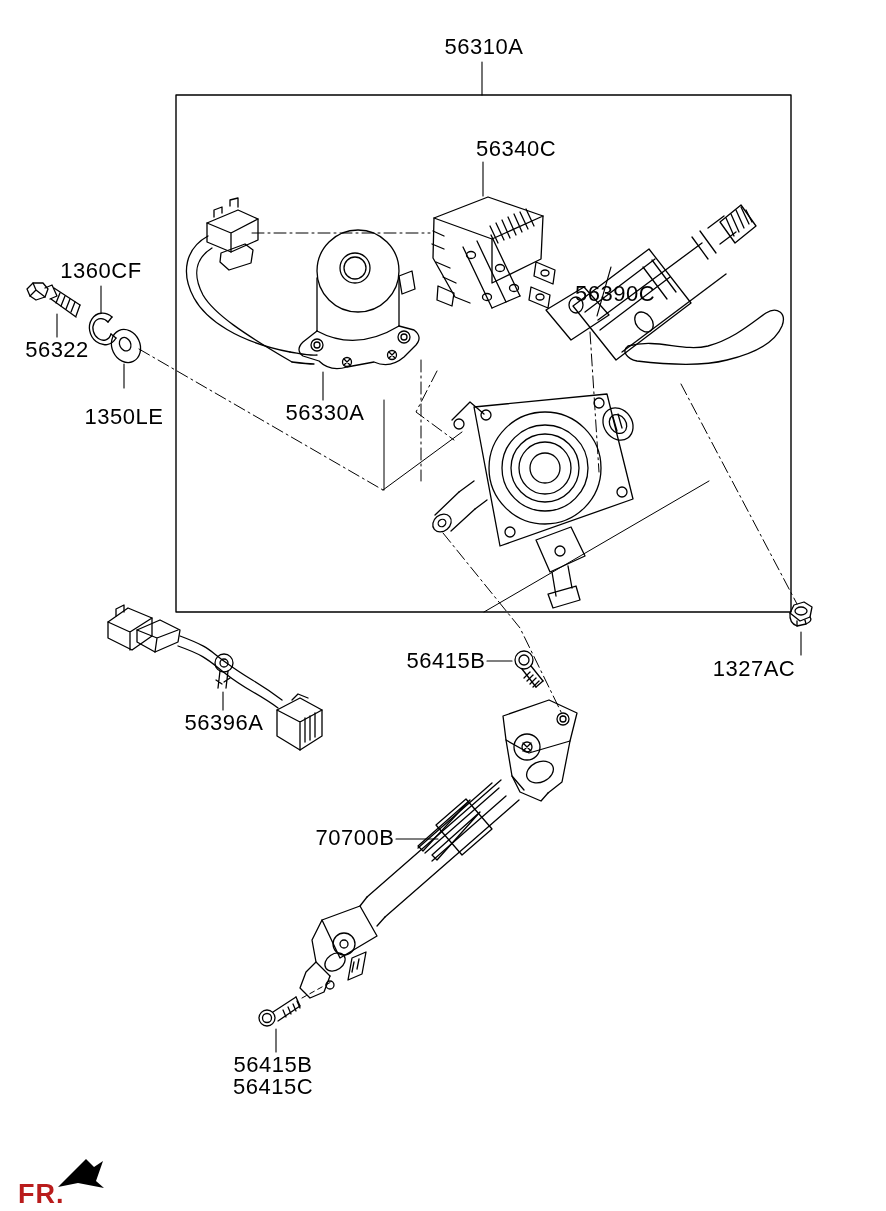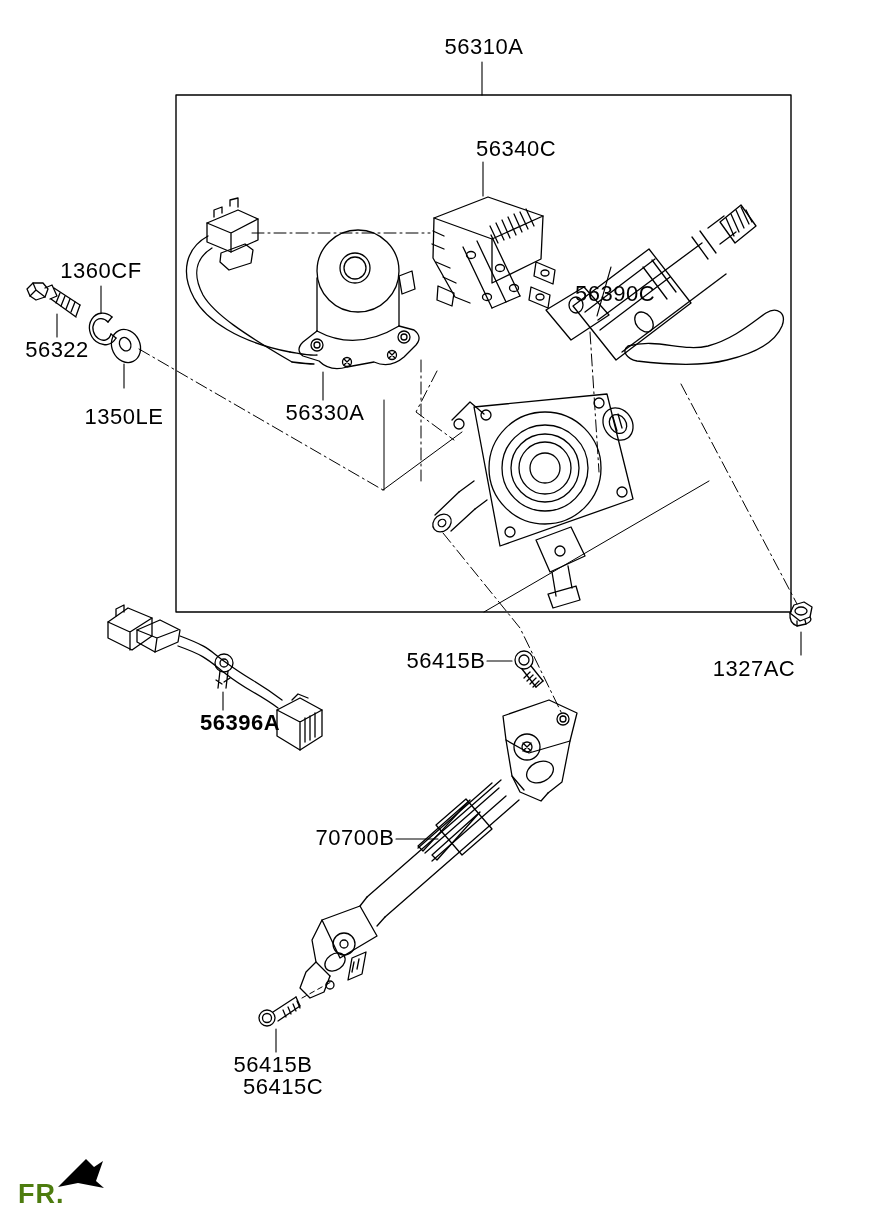--- a/index.html
+++ b/index.html
@@ -17,21 +17,21 @@
     font-size:22px;
     line-height:1;
     color:#000;
     white-space:nowrap;
     letter-spacing:0.5px;
   }
   .fr-label{
     position:absolute;
     font-size:27px;
     font-weight:bold;
-    color:#4d7c0f;
+    color:#b91c1c;
     letter-spacing:1px;
   }
 </style>
 </head>
 <body>
 
 <div class="stage">
 
   <svg width="886" height="1211" viewBox="0 0 886 1211">
     <g fill="none" stroke="#000" stroke-width="1.3" stroke-linecap="round" stroke-linejoin="round">
@@ -276,22 +276,22 @@
     </g>
   </svg>
 
   <div class="callout" style="left:484px;top:36px;">56310A</div>
   <div class="callout" style="left:484px;top:138px;margin-left:32px;">56340C</div>
   <div class="callout" style="left:615px;top:243px;margin-top:40px;">56390C</div>
   <div class="callout" style="left:101px;top:260px;">1360CF</div>
   <div class="callout" style="left:57px;top:339px;">56322</div>
   <div class="callout" style="left:124px;top:406px;">1350LE</div>
   <div class="callout" style="left:325px;top:402px;">56330A</div>
-  <div class="callout" style="left:240px;top:712px;font-weight:bold;">56396A</div>
+  <div class="callout" style="left:224px;top:712px;">56396A</div>
   <div class="callout" style="left:446px;top:650px;">56415B</div>
   <div class="callout" style="left:754px;top:658px;">1327AC</div>
   <div class="callout" style="left:355px;top:827px;">70700B</div>
   <div class="callout" style="left:273px;top:1054px;">56415B</div>
-  <div class="callout" style="left:283px;top:1076px;">56415C</div>
+  <div class="callout" style="left:273px;top:1076px;">56415C</div>
 
   <div class="fr-label" style="left:18px;top:1179px;">FR.</div>
 
 </div>
 
 </body></html>

